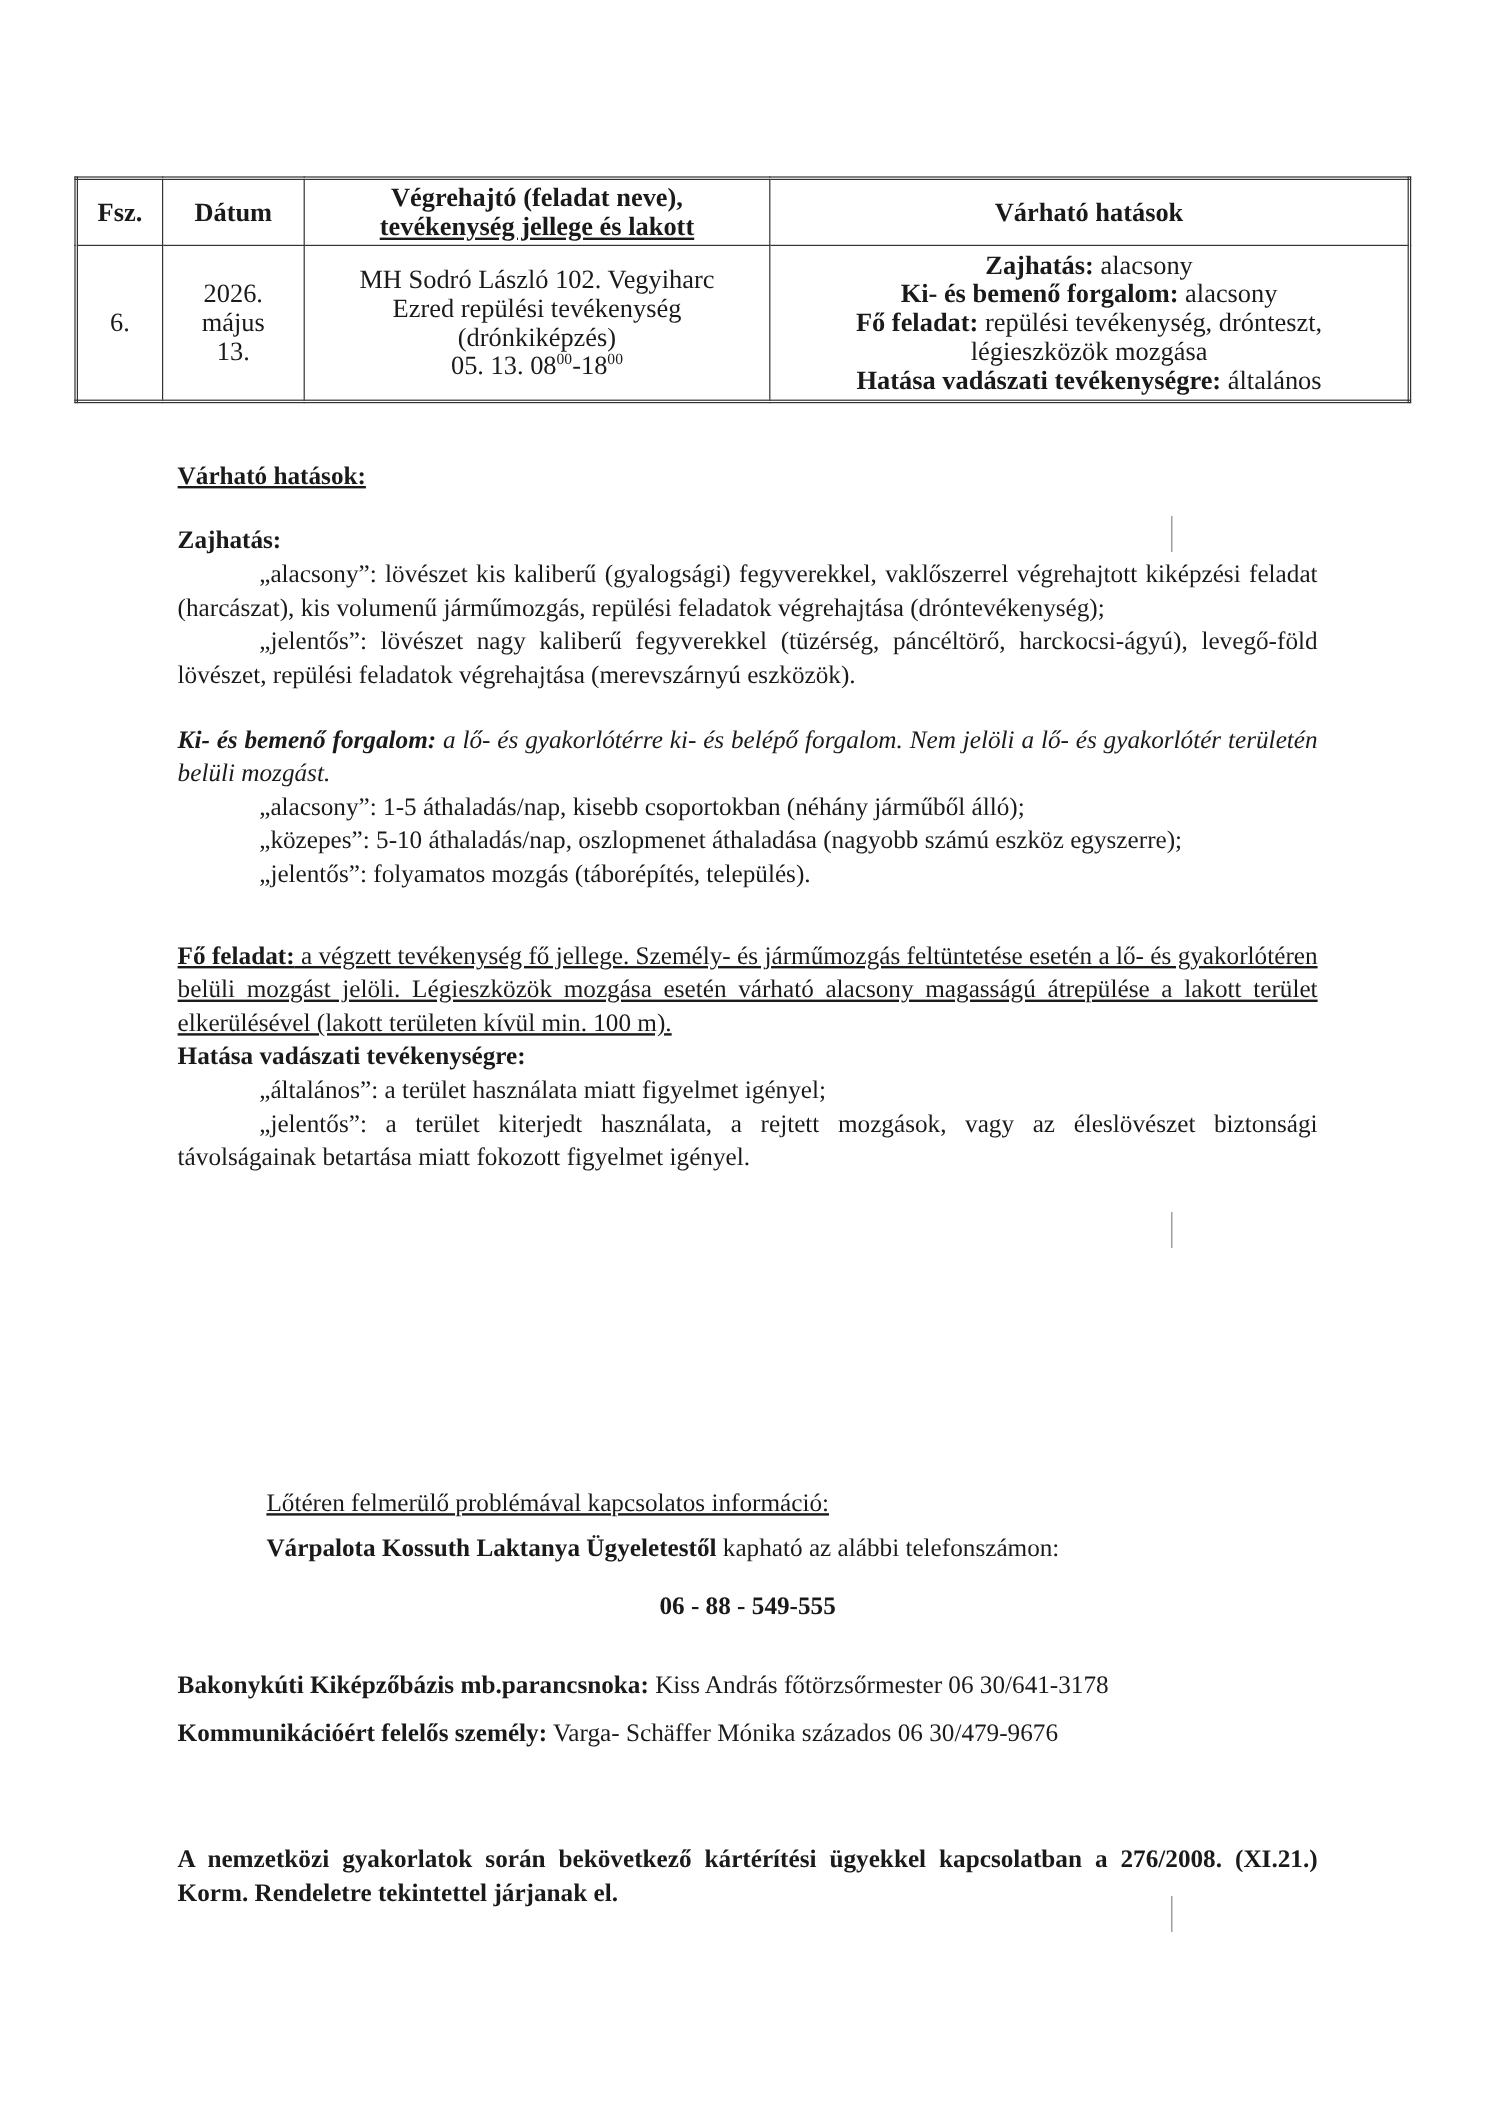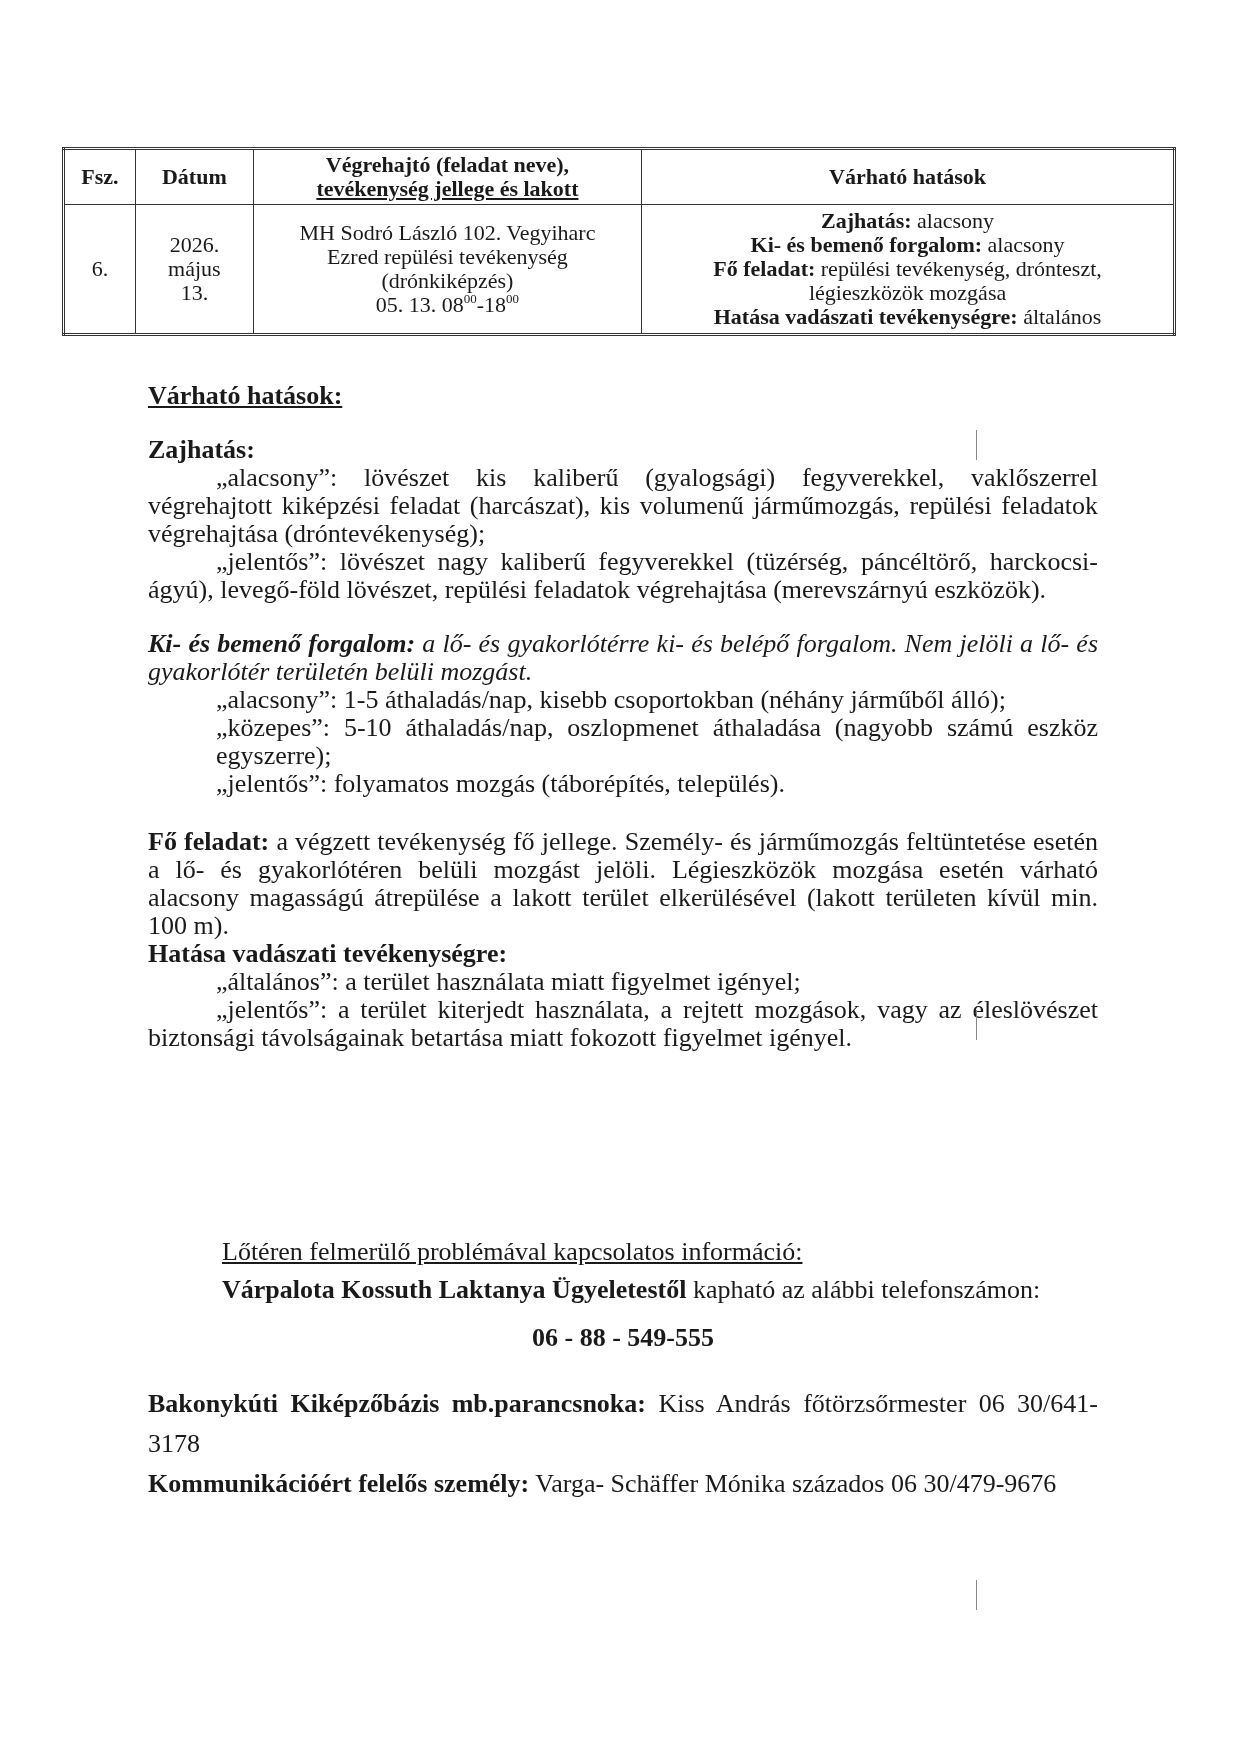--- a/index.html
+++ b/index.html
@@ -23,21 +23,21 @@
   .tbl th { font-weight: bold; height: 54px; }
   .tbl td { height: 128px; }
   .col-fsz { width: 58px; }
   .col-date { width: 105px; }
   .col-exec { width: 376px; }
   .col-effects { width: 520px; }
   .u { text-decoration: underline; }
   sup { font-size: 13px; vertical-align: 9px; line-height: 0; }
   .b { font-weight: bold; }
 
-  .text { position: absolute; left: 148px; width: 950px; font-size: 26px; line-height: 28px; text-align: justify; }
+  .text { position: absolute; left: 148px; width: 950px; font-size: 21px; line-height: 28px; text-align: justify; }
   .indent { text-indent: 68px; }
   .ind-block { padding-left: 68px; }
   .h-u { font-weight: bold; text-decoration: underline; }
   .p { margin: 0; }
   .center { text-align: center; }
   .scan-mark { position: absolute; width: 1px; background: #888; }
 </style>
 </head>
 <body>
 
@@ -84,34 +84,35 @@
     <p class="p h-u">Várható hatások:</p>
     <p class="p b" style="margin-top:26px;">Zajhatás:</p>
     <p class="p indent">„alacsony”: lövészet kis kaliberű (gyalogsági) fegyverekkel, vaklőszerrel végrehajtott kiképzési feladat (harcászat), kis volumenű járműmozgás, repülési feladatok végrehajtása (dróntevékenység);</p>
     <p class="p indent">„jelentős”: lövészet nagy kaliberű fegyverekkel (tüzérség, páncéltörő, harckocsi-ágyú), levegő-föld lövészet, repülési feladatok végrehajtása (merevszárnyú eszközök).</p>
 
     <p class="p" style="margin-top:26px;font-style:italic;"><span class="b">Ki- és bemenő forgalom:</span><span> a lő- és gyakorlótérre ki- és belépő forgalom. Nem jelöli a lő- és gyakorlótér területén belüli mozgást.</span></p>
     <p class="p ind-block">„alacsony”: 1-5 áthaladás/nap, kisebb csoportokban (néhány járműből álló);</p>
     <p class="p ind-block">„közepes”: 5-10 áthaladás/nap, oszlopmenet áthaladása (nagyobb számú eszköz egyszerre);</p>
     <p class="p ind-block">„jelentős”: folyamatos mozgás (táborépítés, település).</p>
 
-    <p class="p" style="margin-top:30px;"><span class="b">Fő feladat:</span><span> a végzett tevékenység fő jellege. Személy- és járműmozgás feltüntetése esetén a lő- és gyakorlótéren belüli mozgást jelöli. Légieszközök mozgása esetén várható alacsony magasságú átrepülése a lakott terület elkerülésével (lakott területen kívül min. 100 m).</span></p>
+    <p class="p" style="margin-top:40px;text-decoration:underline;"><span class="b">Fő feladat:</span><span> a végzett tevékenység fő jellege. Személy- és járműmozgás feltüntetése esetén a lő- és gyakorlótéren belüli mozgást jelöli. Légieszközök mozgása esetén várható alacsony magasságú átrepülése a lakott terület elkerülésével (lakott területen kívül min. 100 m).</span></p>
     <p class="p b">Hatása vadászati tevékenységre:</p>
     <p class="p indent">„általános”: a terület használata miatt figyelmet igényel;</p>
     <p class="p indent">„jelentős”: a terület kiterjedt használata, a rejtett mozgások, vagy az éleslövészet biztonsági távolságainak betartása miatt fokozott figyelmet igényel.</p>
   </div>
 
   <div class="text" style="top:1238px; left:222px; width:880px;">
     <p class="p u">Lőtéren felmerülő problémával kapcsolatos információ:</p>
     <p class="p" style="margin-top:10px;"><span class="b">Várpalota Kossuth Laktanya Ügyeletestől</span><span> kapható az alábbi telefonszámon:</span></p>
   </div>
   <div class="text center b" style="top:1324px; left:148px; width:950px;">06 - 88 - 549-555</div>
 
   <div class="text" style="top:1384px; line-height:40px;">
     <p class="p"><span class="b">Bakonykúti Kiképzőbázis mb.parancsnoka:</span><span> Kiss András főtörzsőrmester 06 30/641-3178</span></p>
     <p class="p"><span class="b">Kommunikációért felelős személy:</span><span> Varga- Schäffer Mónika százados 06 30/479-9676</span></p>
   </div>
 
+  <div class="text b" style="top:1535px;">A nemzetközi gyakorlatok során bekövetkező kártérítési ügyekkel kapcsolatban a 276/2008. (XI.21.) Korm. Rendeletre tekintettel járjanak el.</div>
 
   <div class="scan-mark" style="left:976px; top:430px; height:30px;"></div>
   <div class="scan-mark" style="left:976px; top:1010px; height:30px;"></div>
   <div class="scan-mark" style="left:976px; top:1580px; height:30px;"></div>
 </div>
 
 </body></html>

